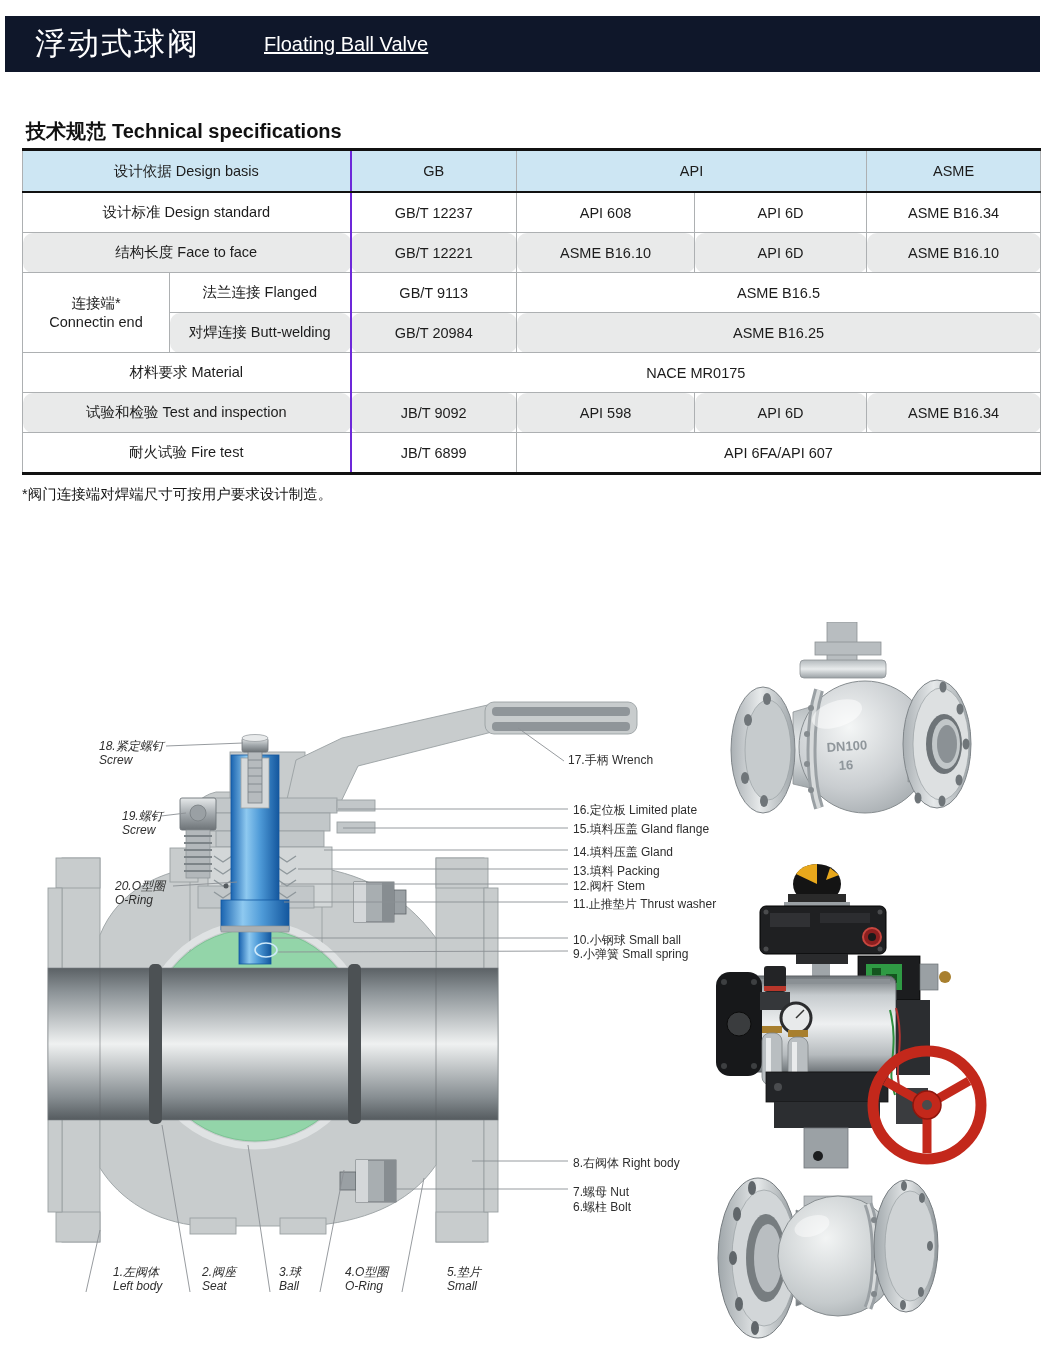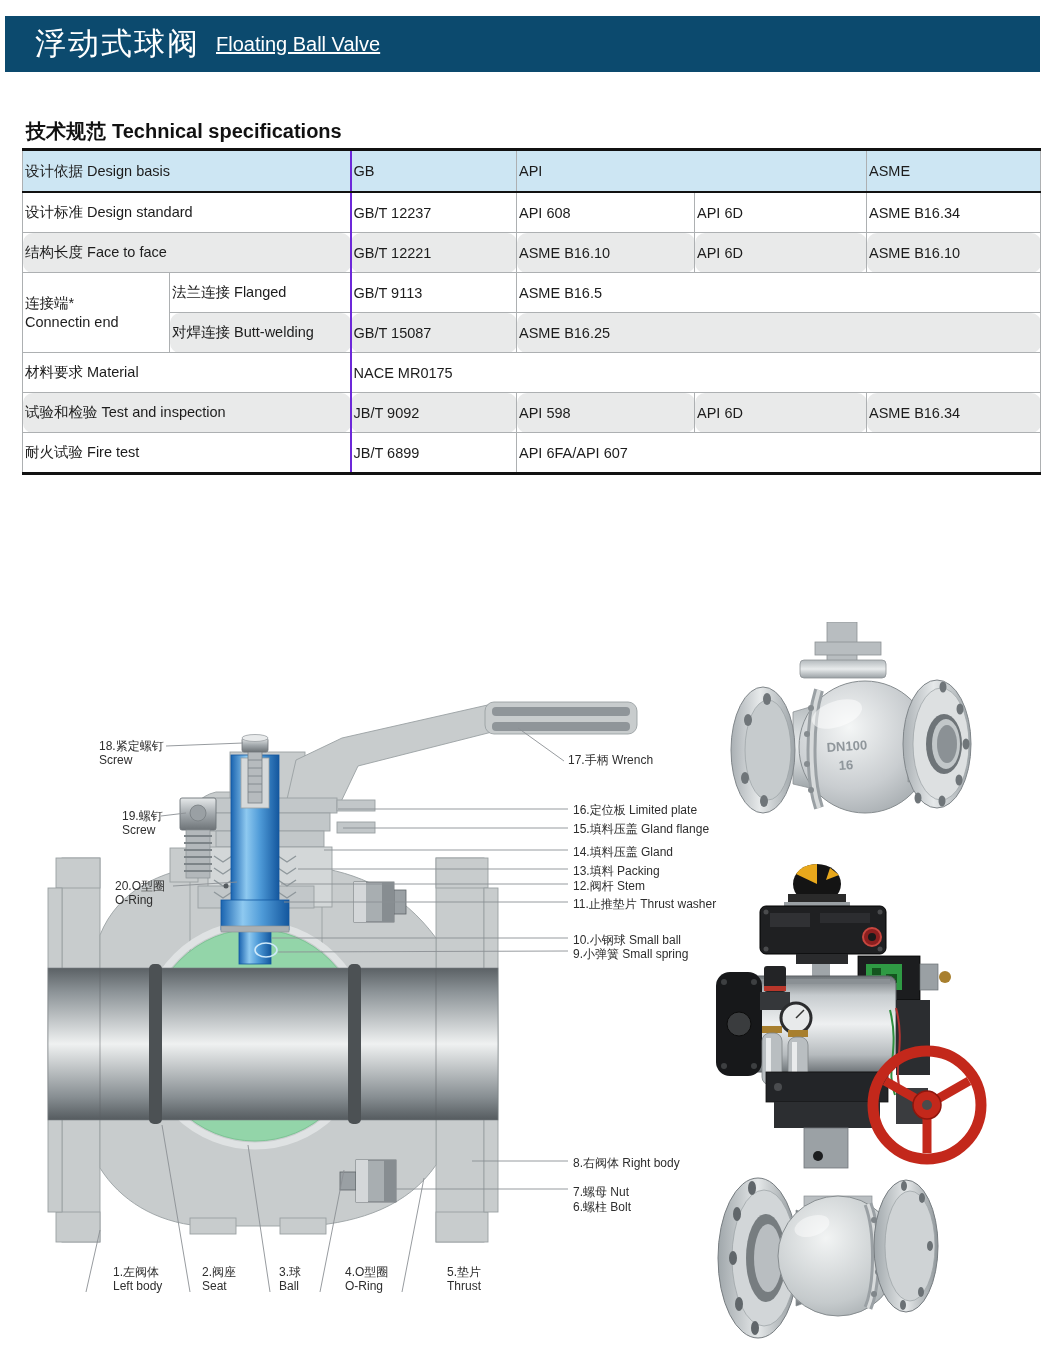--- a/index.html
+++ b/index.html
@@ -1,44 +1,44 @@
 <!DOCTYPE html>
 <html><head>
 <meta charset="utf-8">
 <style>
   html,body{margin:0;padding:0;background:#fff;}
   .page{position:relative;width:1064px;height:1352px;background:#fff;overflow:hidden;
         font-family:"Liberation Sans","DejaVu Sans",sans-serif;color:#1f1f1f;}
   
-  .banner{position:absolute;left:5px;top:16px;width:1035px;height:56px;background:#0c4a6e;
-          display:flex;align-items:baseline;padding-left:30px;box-sizing:border-box;}
+  .banner{position:absolute;left:5px;top:16px;width:1035px;height:56px;background:#0f172a;
+          display:flex;align-items:baseline;padding-left:30px;box-sizing:border-box;gap:48px;}
   .banner .zh{color:#fff;font-size:31px;font-weight:500;letter-spacing:2px;align-self:center;line-height:56px;}
   .banner .en{color:#fff;font-size:20px;margin-left:16px;align-self:center;line-height:56px;text-decoration:underline;}
   
   .sec-heading{position:absolute;margin:4px;font-size:20px;font-weight:bold;color:#111;white-space:nowrap;}
   .sec-heading .gap{margin-left:6px;}
   .spec-heading{left:22px;top:114px;}
   .features-heading{left:22px;top:566px;}
   
   .spec-table{position:absolute;left:22px;top:148px;width:1018px;border-collapse:collapse;table-layout:fixed;
               font-size:14.5px;color:#1c1c1c;border-top:3px solid #111;border-bottom:3px solid #111;
               border-left:1px solid #555;border-right:1px solid #555;}
-  .spec-table td{border:1px solid #adb0b2;vertical-align:middle;height:39px;padding:0 2px;
+  .spec-table td{border:1px solid #adb0b2;text-align:center;vertical-align:middle;height:39px;padding:0 2px;
                  white-space:nowrap;overflow:hidden;}
   .spec-table tr.head td{background:#cde6f3;border-bottom:2px solid #111;height:40px;}
   .spec-table tr.shade td{background:#e9eaea;border-radius:10px;}
   .spec-table td.tl{border-left:2px solid #6d28d9;}
   .spec-table td.group div{line-height:19px;}
   
   .footnote{position:absolute;left:22px;top:483px;font-size:14.5px;line-height:22px;color:#161616;}
   
   .diagram{position:absolute;left:40px;top:620px;width:680px;height:700px;}
   .diagram svg{position:absolute;left:0;top:0;}
   .dlabel{position:absolute;font-size:12px;line-height:14px;color:#2e2e2e;white-space:nowrap;}
-  .dlabel span{display:block;}
+  .dlabel span{display:block;font-style:italic;}
   
   .photo{position:absolute;}
   .photo1{left:715px;top:622px;width:260px;height:236px;}
   .photo2{left:700px;top:860px;width:364px;height:492px;}
 </style>
 </head>
 <body>
 
 <div class="page">
 
@@ -85,21 +85,21 @@
       <td rowspan="2" class="group">
         <div>连接端*</div>
         <div>Connectin end</div>
       </td>
       <td>法兰连接 Flanged</td>
       <td class="tl">GB/T 9113</td>
       <td colspan="3">ASME B16.5</td>
     </tr>
     <tr class="shade">
       <td>对焊连接 Butt-welding</td>
-      <td class="tl">GB/T 15087</td>
+      <td class="tl">GB/T 20984</td>
       <td colspan="3">ASME B16.25</td>
     </tr>
     <tr>
       <td colspan="2">材料要求 Material</td>
       <td colspan="4" class="tl">NACE MR0175</td>
     </tr>
     <tr class="shade">
       <td colspan="2">试验和检验 Test and inspection</td>
       <td class="tl">JB/T 9092</td>
       <td>API 598</td>
@@ -108,20 +108,21 @@
     </tr>
     <tr>
       <td colspan="2">耐火试验 Fire test</td>
       <td class="tl">JB/T 6899</td>
       <td colspan="3">API 6FA/API 607</td>
     </tr>
   </tbody>
     </table>
 
   <div class="footnote">
+    <div>*阀门连接端对焊端尺寸可按用户要求设计制造。</div>
   </div>
 
 
   <div class="diagram">
     <svg width="680" height="700" viewBox="0 0 680 700">
       <defs>
         <linearGradient id="gBore" x1="0" y1="0" x2="0" y2="1">
           <stop offset="0" stop-color="#5b6165"></stop>
             <stop offset="0.16" stop-color="#8d9498"></stop>
           <stop offset="0.5" stop-color="#eff1f1"></stop>
@@ -283,21 +284,21 @@
     <div class="dlabel" style="left:239px;top:645px">
       <span>3.球</span>
       <span>Ball</span>
     </div>
     <div class="dlabel" style="left:305px;top:645px">
       <span>4.O型圈</span>
       <span>O-Ring</span>
     </div>
     <div class="dlabel" style="left:407px;top:645px">
       <span>5.垫片</span>
-      <span>Thrust</span>
+      <span>Small</span>
     </div>
   </div>
 
   <div class="photo photo1">
     <svg width="260" height="236" viewBox="0 0 260 236">
       <defs>
         <radialGradient id="gBody1" cx="0.38" cy="0.35" r="0.85">
           <stop offset="0" stop-color="#f4f6f6"></stop>
             <stop offset="0.55" stop-color="#c9cdd0"></stop>
           <stop offset="1" stop-color="#969da1"></stop>

